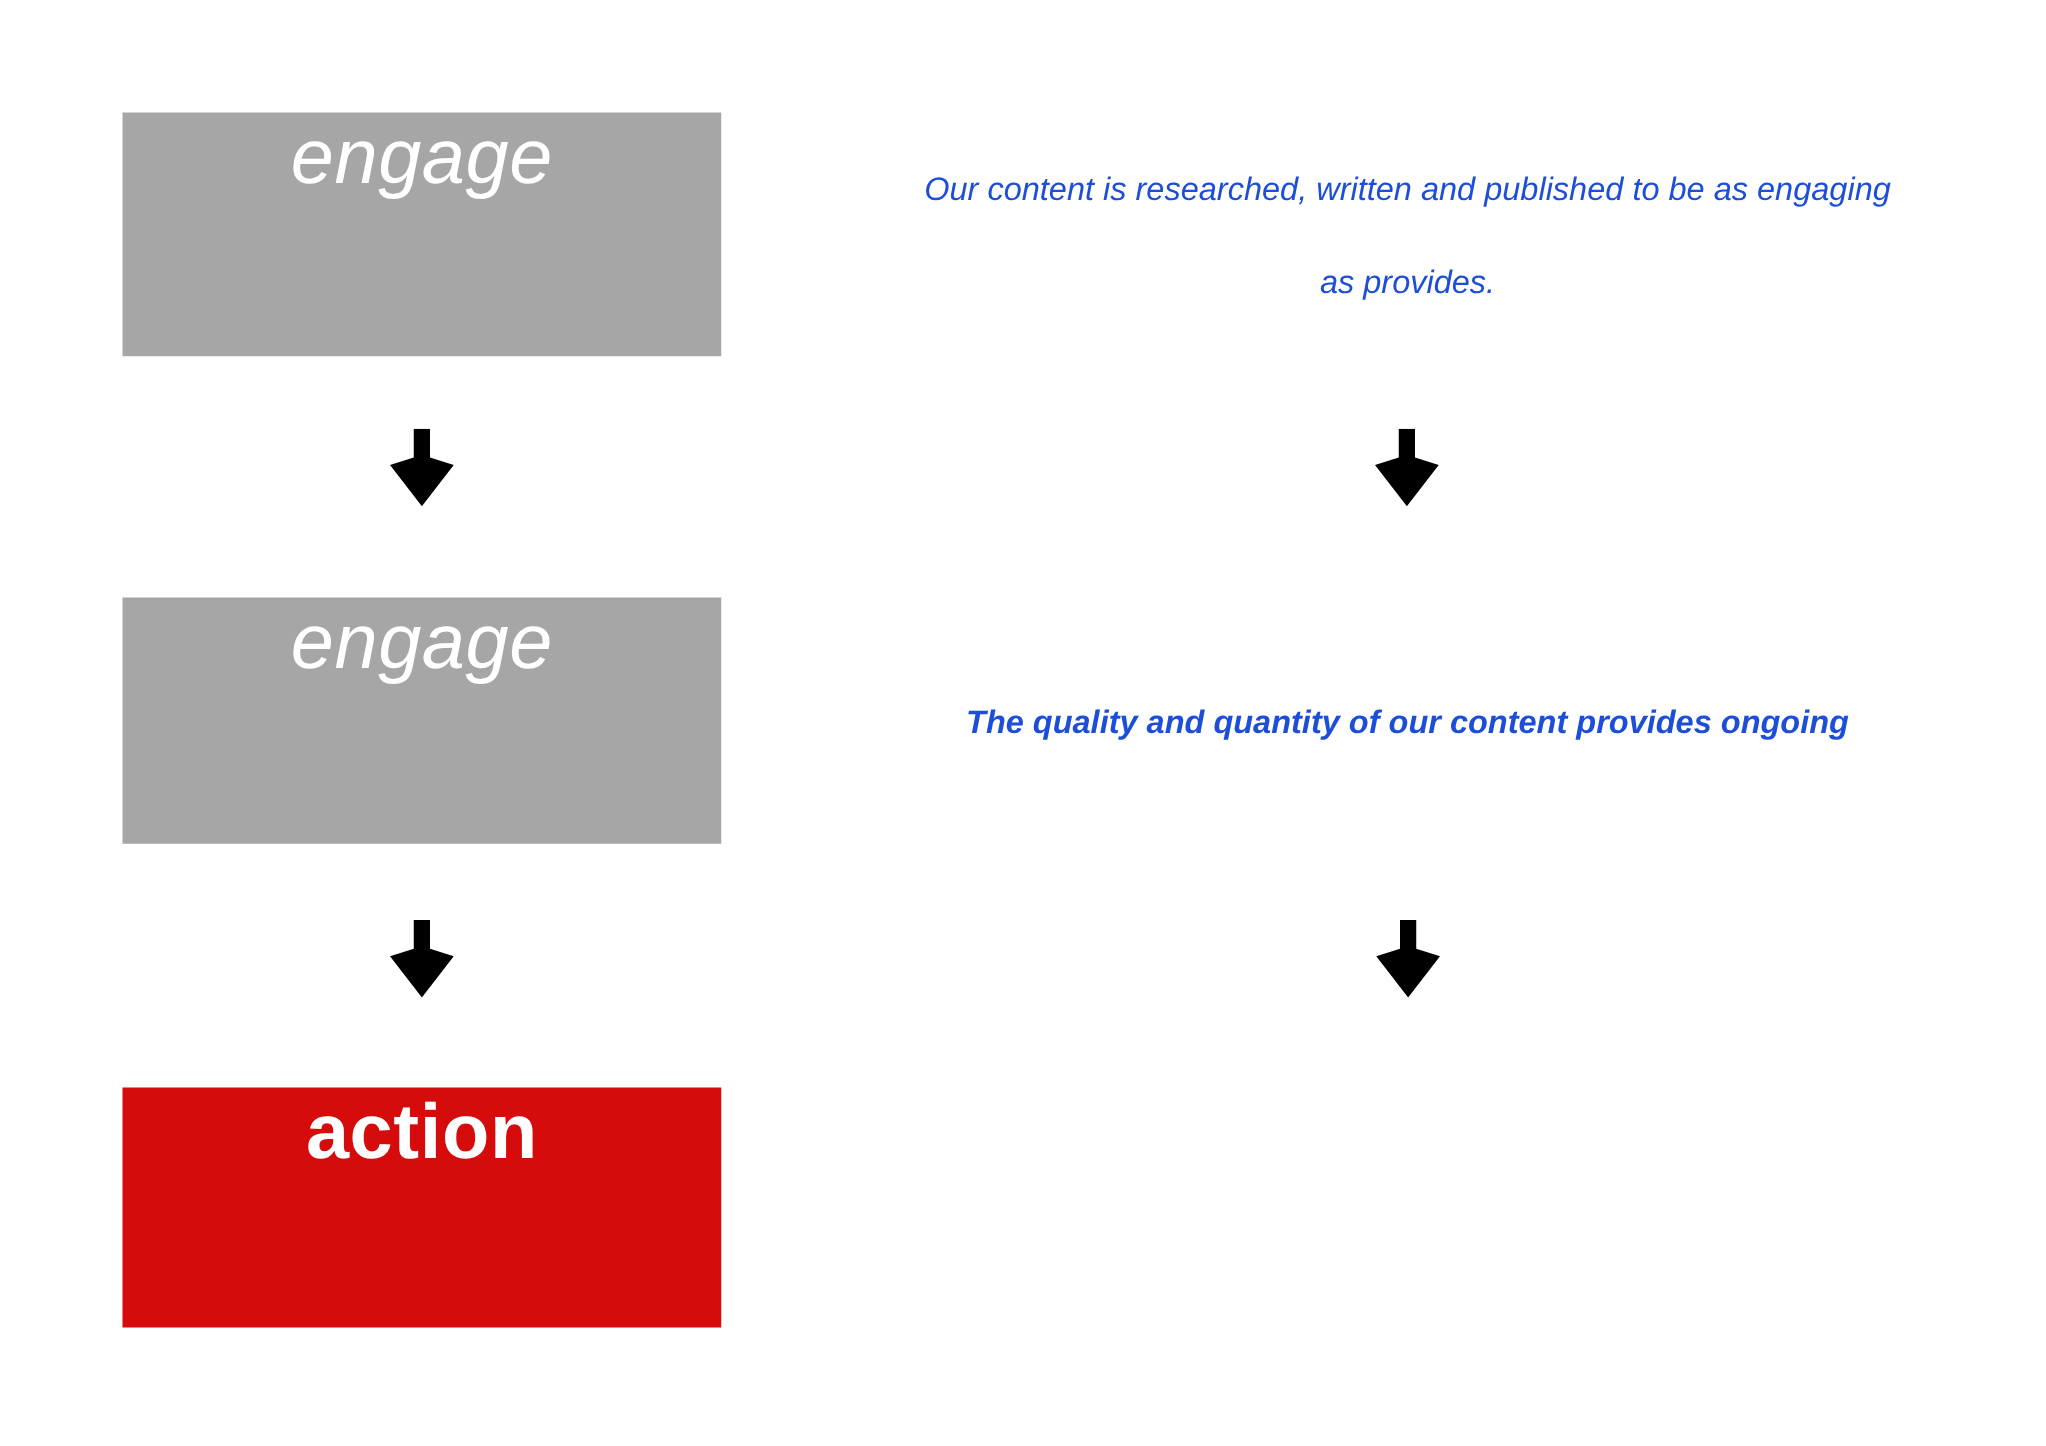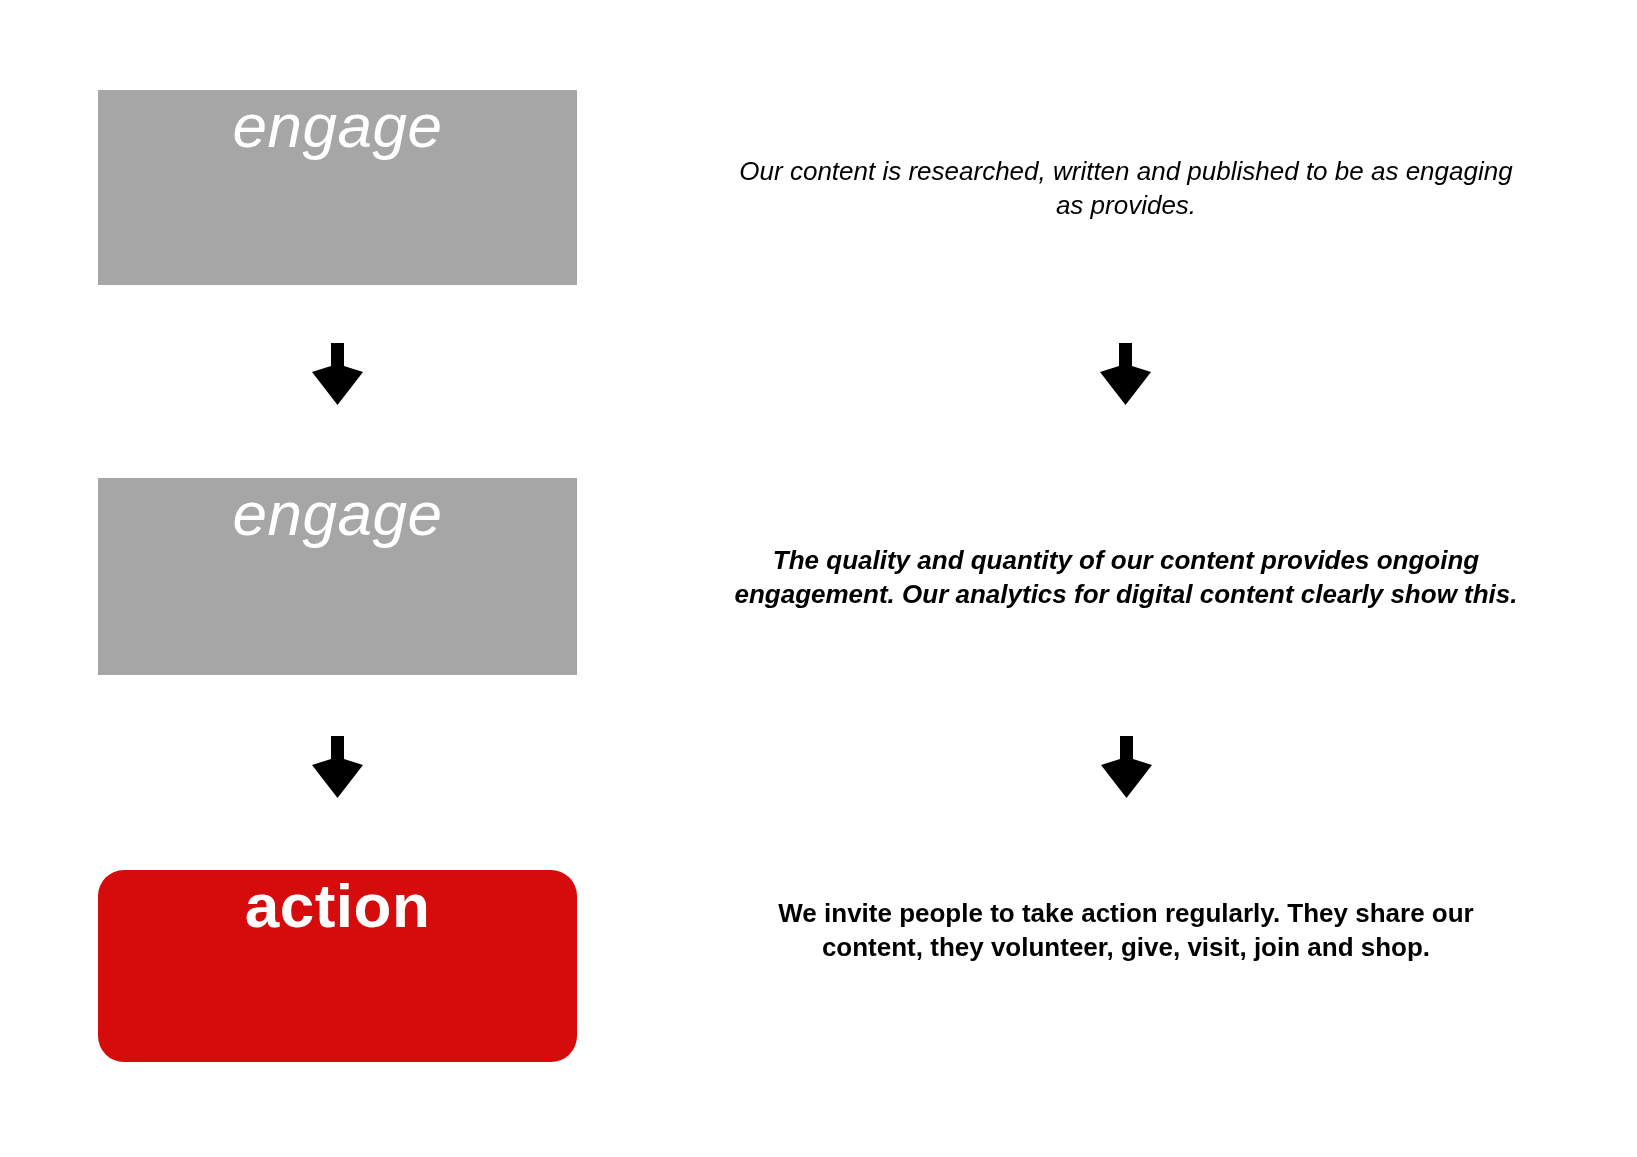--- a/index.html
+++ b/index.html
@@ -35,23 +35,24 @@
   .box-label.bold   { font-weight: 700; }
   .desc {
     position: absolute;
     left: 716px;
     width: 820px;
     display: flex;
     flex-direction: column;
     justify-content: center;
     align-items: center;
     text-align: center;
-    color: #000000;
+    color: #1d4ed8;
     font-size: 26px;
     line-height: 34px;
+    gap: 40px;
   }
   #desc1 { top: 90px;  height: 195px; font-style: italic; }
   #desc2 { top: 478px; height: 197px; font-style: italic; padding-bottom: 42px; font-weight: bold; }
   #desc3 { top: 870px; height: 192px; font-weight: 700; justify-content: flex-start; padding-top: 26px; box-sizing: border-box; }
   .line { white-space: nowrap; }
   .arrow {
     position: absolute;
     width: 53px;
     height: 62px;
     color: #000000;
@@ -80,31 +81,26 @@
   </svg>
   <svg class="arrow" id="arrow-r1" viewBox="0 0 53 62" xmlns="http://www.w3.org/2000/svg" style="color: rgb(0, 0, 0);">
     <polygon fill="currentColor" points="20,0 33,0 33,23 52,29 26.5,62 1,29 20,23"></polygon>
   </svg>
 
   <div class="box" id="box2" style="background-color: rgb(166, 166, 166);">
     <span class="box-label italic">engage</span>
   </div>
   <div class="desc" id="desc2">
     <div class="line">The quality and quantity of our content provides ongoing</div>
-    <div class="line">engagement. Our analytics for digital content clearly show this.</div>
   </div>
 
   <svg class="arrow" id="arrow-l2" viewBox="0 0 53 62" xmlns="http://www.w3.org/2000/svg" style="color: rgb(0, 0, 0);">
     <polygon fill="currentColor" points="20,0 33,0 33,23 52,29 26.5,62 1,29 20,23"></polygon>
   </svg>
   <svg class="arrow" id="arrow-r2" viewBox="0 0 53 62" xmlns="http://www.w3.org/2000/svg" style="color: rgb(0, 0, 0);">
     <polygon fill="currentColor" points="20,0 33,0 33,23 52,29 26.5,62 1,29 20,23"></polygon>
   </svg>
 
-  <div class="box" id="box3" style="background-color: rgb(214, 12, 12); border-radius: 26px;">
+  <div class="box" id="box3" style="background-color: rgb(214, 12, 12);">
     <span class="box-label bold">action</span>
-  </div>
-  <div class="desc" id="desc3">
-    <div class="line">We invite people to take action regularly. They share our</div>
-    <div class="line">content, they volunteer, give, visit, join and shop.</div>
   </div>
 
 </div>
 
 </body></html>

